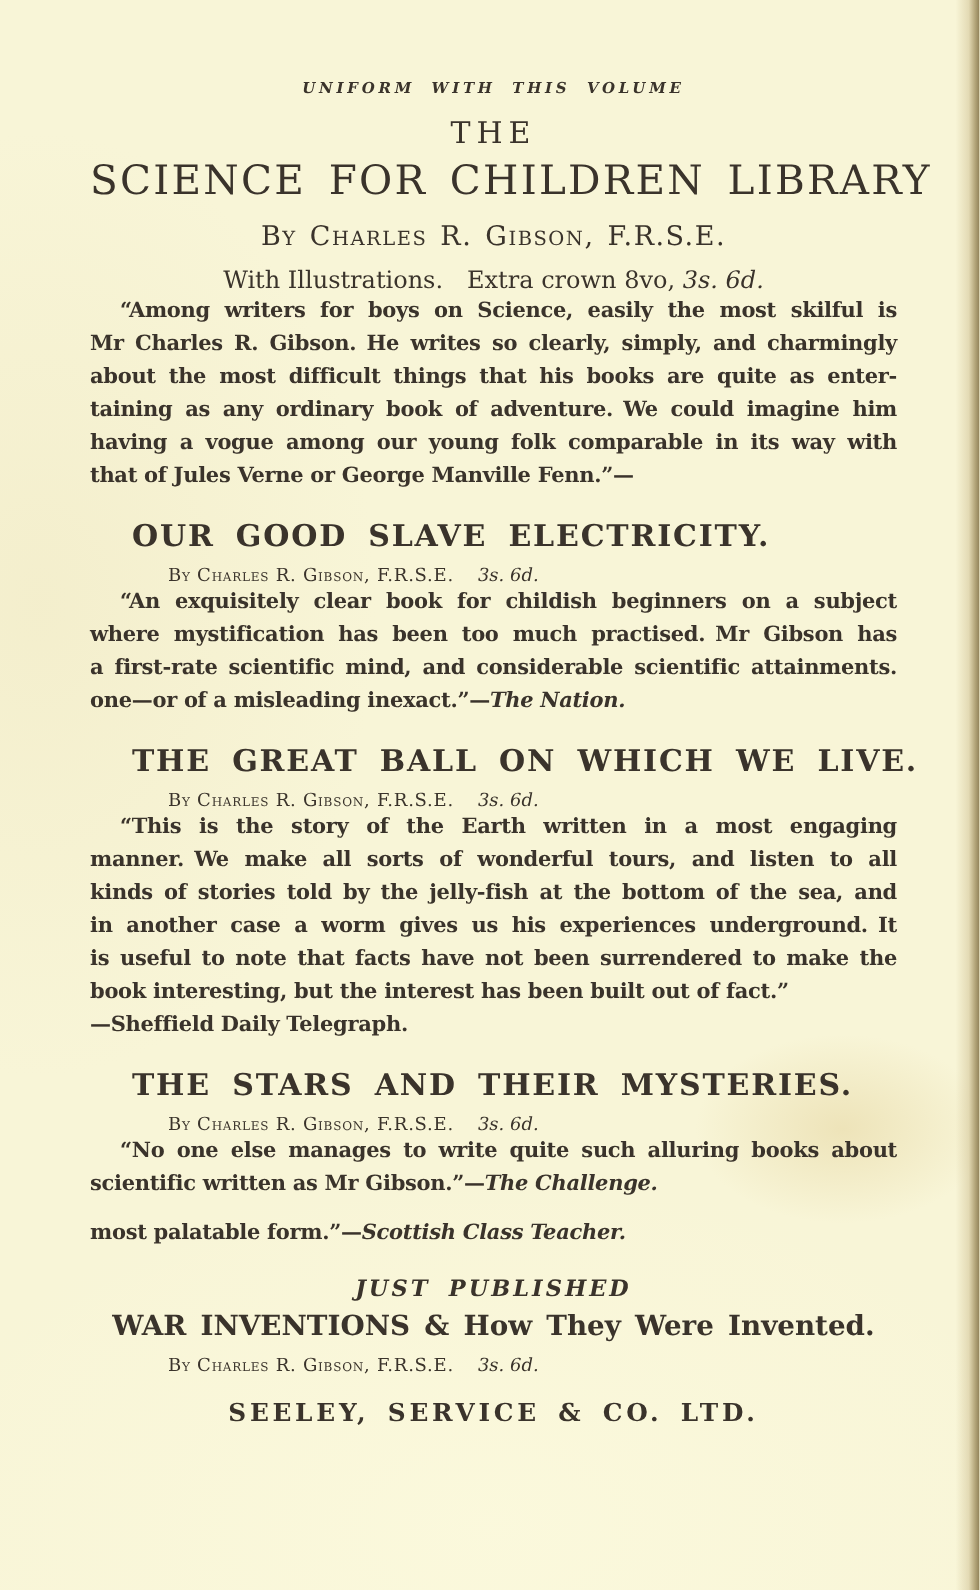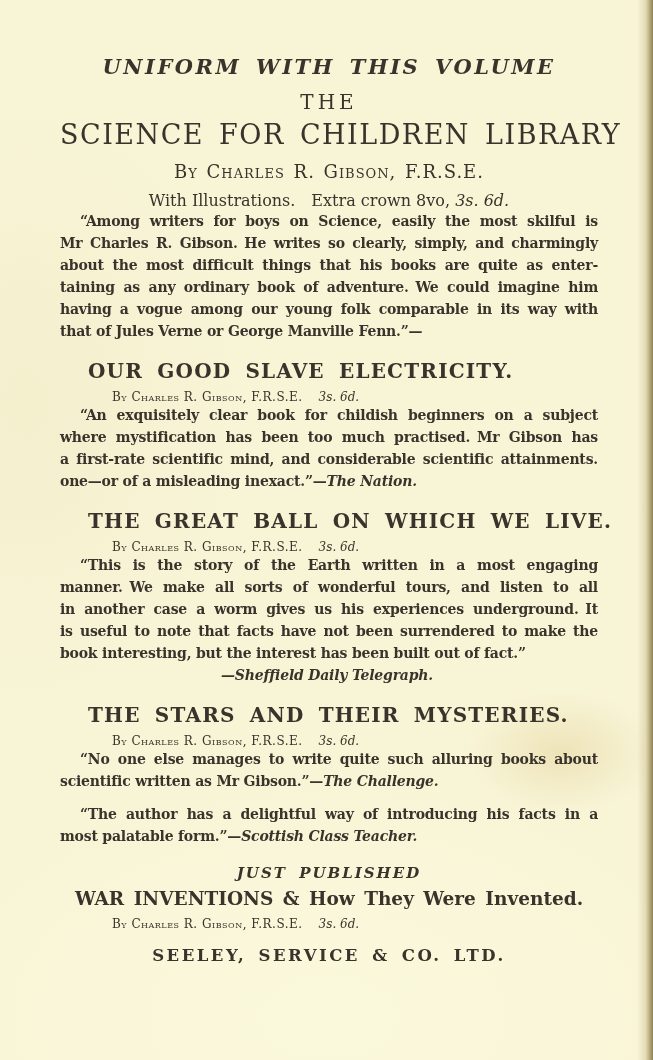--- a/index.html
+++ b/index.html
@@ -12,34 +12,34 @@
       radial-gradient(ellipse 500px 300px at 50% 96%, rgba(252,250,222,0.7), rgba(252,250,222,0) 80%),
       #f8f5d7;
   }
   .edge-shadow{
     position:absolute;top:0;right:0;width:16px;height:100%;
     background:linear-gradient(to right, rgba(185,169,125,0) 0%, rgba(210,196,152,0.55) 55%, #b3a579 82%, #8f8158 100%);
   }
   .content{position:absolute;left:60px;top:54px;width:538px;}
 
   .centered{text-align:center;}
-  .series-note{font-size:21px;font-weight:bold;font-style:italic;letter-spacing:2.5px;word-spacing:5px;}
+  .series-note{font-size:10px;font-weight:bold;font-style:italic;letter-spacing:2.5px;word-spacing:5px;}
   .the{margin-top:11px;font-size:20px;letter-spacing:4px;}
   .series-title{margin-top:5px;font-size:27px;letter-spacing:1.5px;word-spacing:5px;white-space:nowrap;}
   .m-author{margin-top:11px;font-size:18px;font-variant:small-caps;letter-spacing:1px;word-spacing:2px;}
   .m-format{margin-top:9px;font-size:16px;}
   .price{font-style:italic;}
   .byline .price{margin-left:16px;}
 
   .quote{font-size:14px;font-weight:bold;line-height:22px;letter-spacing:-0.2px;}
   .qline{display:block;text-align:justify;text-align-last:justify;}
   .qline.last{text-align-last:left;}
   .qline.indent{text-indent:20px;}
   .src{font-style:italic;}
-  .attribution{display:block;text-align:center;font-style:italic;padding-right:4px;}
+  .attribution{display:block;text-align:left;padding-right:4px;}
 
   .book{margin-top:17px;}
   .book-title{font-size:20px;font-weight:bold;letter-spacing:1.2px;word-spacing:6px;padding-left:28px;white-space:nowrap;}
   .byline{margin-top:7px;padding-left:52px;font-size:12px;}
   .sc{font-variant:small-caps;letter-spacing:0.5px;}
   .quote2{margin-top:11px;}
 
   .footer-just{margin-top:17px;font-size:15px;font-weight:bold;font-style:italic;letter-spacing:2px;word-spacing:5px;text-align:center;}
   .footer-title{margin-top:6px;font-size:18.5px;font-weight:bold;word-spacing:3px;text-align:center;white-space:nowrap;}
   .footer-byline{margin-top:8px;}
@@ -76,36 +76,36 @@
         <span class="qline last"><span>one—or of a misleading inexact.”—</span><span class="src">The Nation.</span></span>
       </div>
     </div>
 
     <div class="book">
       <div class="book-title">THE GREAT BALL ON WHICH WE LIVE.</div>
       <div class="byline"><span class="sc">By Charles R. Gibson, F.R.S.E.</span><span class="price">3s. 6d.</span></div>
       <div class="quote">
         <span class="qline indent">“This is the story of the Earth written in a most engaging</span>
         <span class="qline">manner. We make all sorts of wonderful tours, and listen to all</span>
+        <span class="qline">kinds of stories told by the jelly-fish at the bottom of the sea, and</span>
         <span class="qline">in another case a worm gives us his experiences underground. It</span>
         <span class="qline">is useful to note that facts have not been surrendered to make the</span>
         <span class="qline last">book interesting, but the interest has been built out of fact.”</span>
         <span class="attribution">—Sheffield Daily Telegraph.</span>
       </div>
     </div>
 
     <div class="book">
       <div class="book-title">THE STARS AND THEIR MYSTERIES.</div>
       <div class="byline"><span class="sc">By Charles R. Gibson, F.R.S.E.</span><span class="price">3s. 6d.</span></div>
       <div class="quote">
         <span class="qline indent">“No one else manages to write quite such alluring books about</span>
         <span class="qline last"><span>scientific written as Mr Gibson.”—</span><span class="src">The Challenge.</span></span>
       </div>
       <div class="quote quote2">
-        <span class="qline indent">“The author has a delightful way of introducing his facts in a</span>
         <span class="qline last"><span>most palatable form.”—</span><span class="src">Scottish Class Teacher.</span></span>
       </div>
     </div>
 
     <div class="footer-just">JUST PUBLISHED</div>
     <div class="footer-title">WAR INVENTIONS &amp; How They Were Invented.</div>
     <div class="byline footer-byline"><span class="sc">By Charles R. Gibson, F.R.S.E.</span><span class="price">3s. 6d.</span></div>
     <div class="publisher">SEELEY, SERVICE &amp; CO. LTD.</div>
 
   </div>

